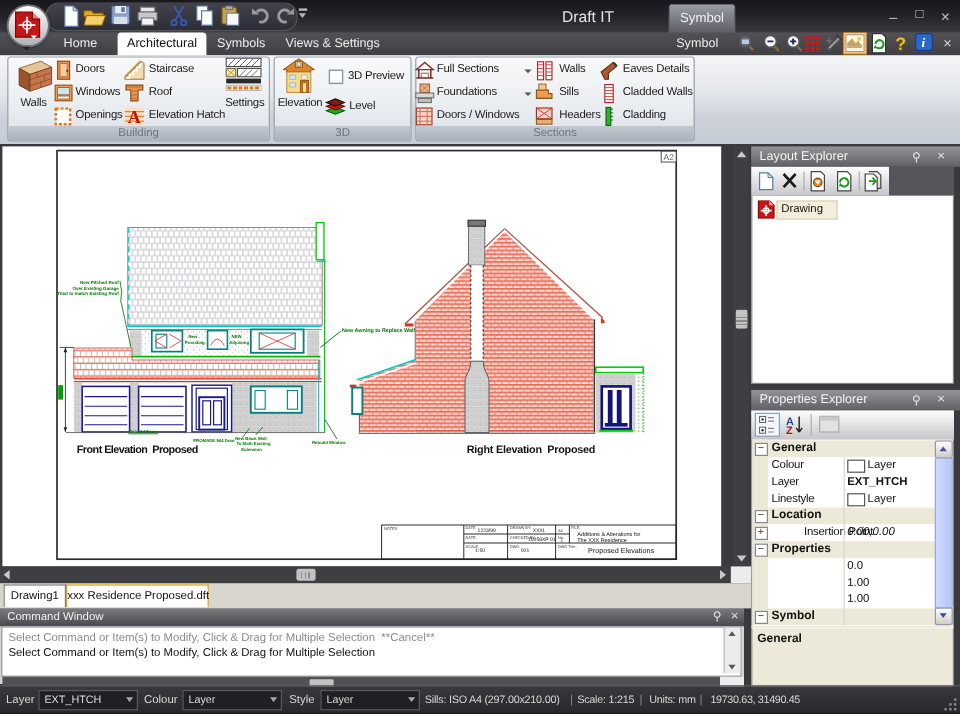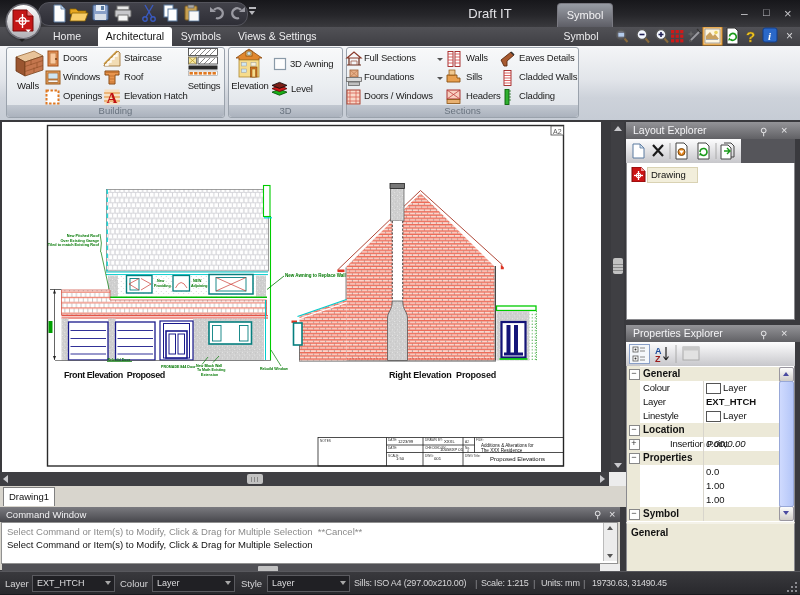--- a/index.html
+++ b/index.html
@@ -199,21 +199,21 @@
     </div>
   <div class="rbtxt abs" style="left:8px;top:80px;width:40px;text-align:center;">Walls</div>
   <div class="rbtxt abs" style="left:63px;top:52px;">Doors</div>
   <div class="rbtxt abs" style="left:63px;top:71px;">Windows</div>
   <div class="rbtxt abs" style="left:63px;top:90px;">Openings</div>
   <div class="rbtxt abs" style="left:124px;top:52px;">Staircase</div>
   <div class="rbtxt abs" style="left:124px;top:71px;">Roof</div>
   <div class="rbtxt abs" style="left:124px;top:90px;">Elevation Hatch</div>
   <div class="rbtxt abs" style="left:183px;top:80px;width:42px;text-align:center;">Settings</div>
   <div class="rbtxt abs" style="left:230px;top:80px;width:40px;text-align:center;">Elevation</div>
-  <div class="rbtxt abs" style="left:290px;top:58px;">3D Awning</div>
+  <div class="rbtxt abs" style="left:290px;top:58px;">3D Preview</div>
   <div class="rbtxt abs" style="left:291px;top:83px;">Level</div>
   <div class="rbtxt abs" style="left:364px;top:52px;">Full Sections</div>
   <div class="rbtxt abs" style="left:364px;top:71px;">Foundations</div>
   <div class="rbtxt abs" style="left:364px;top:90px;letter-spacing:-0.2px;">Doors / Windows</div>
   <div class="rbtxt abs" style="left:466px;top:52px;">Walls</div>
   <div class="rbtxt abs" style="left:466px;top:71px;">Sills</div>
   <div class="rbtxt abs" style="left:466px;top:90px;">Headers</div>
   <div class="rbtxt abs" style="left:519px;top:52px;">Eaves Details</div>
   <div class="rbtxt abs" style="left:519px;top:71px;">Cladded Walls</div>
   <div class="rbtxt abs" style="left:519px;top:90px;">Cladding</div>
@@ -636,20 +636,21 @@
   </div>
   <div id="hscroll" class="abs">
     <div class="tri" style="left:3px;top:2.5px;border-top:4px solid transparent;border-bottom:4px solid transparent;border-right:5px solid #c9c9cd;"></div>
     <div class="tri" style="left:600px;top:2.5px;border-top:4px solid transparent;border-bottom:4px solid transparent;border-left:5px solid #c9c9cd;"></div>
     <div class="sbthumb abs" style="left:247px;top:2px;width:16px;height:10px;border-radius:2px;"></div>
       <div class="abs" style="left:251px;top:4.5px;width:8px;height:5px;background:repeating-linear-gradient(90deg,#8a8a8a 0,#8a8a8a 1px,#c2c2c2 1px,#c2c2c2 3px);"></div>
   </div>
   <div id="corner" class="abs"></div>
   <div id="tabbar" class="abs"></div>
   <div class="dtab abs" style="left:3px;width:50px;border:1px solid #808080;border-bottom:none;">Drawing1</div>
+  <div class="dtab abs" style="left:55px;width:117px;border:1px solid #e0a400;border-bottom:none;">xxx Residence Proposed.dft</div>
   <div id="cmdwin" class="abs">
     <div id="cmdtitle" class="abs"><span style="margin-left:6px;">Command Window</span>
       <span class="abs" style="left:594px;top:0;color:#e6e6e8;font-size:10px;">⚲</span>
       <span class="abs" style="left:609px;top:0;color:#e6e6e8;font-size:11px;">×</span>
     </div>
     <div id="cmdbody" class="abs">
       <div class="abs" style="left:5px;top:3px;color:#8a8a8a;font-size:9.5px;white-space:nowrap;">Select Command or Item(s) to Modify, Click &amp; Drag for Multiple Selection&nbsp;&nbsp;**Cancel**</div>
       <div class="abs" style="left:5px;top:16px;color:#111;font-size:9.5px;white-space:nowrap;">Select Command or Item(s) to Modify, Click &amp; Drag for Multiple Selection</div>
       <div class="abs" style="right:0;top:0;width:13px;height:38px;background:#ececec;border-left:1px solid #bbb;">
         <div class="tri" style="left:3px;top:3px;border-left:3.5px solid transparent;border-right:3.5px solid transparent;border-bottom:4px solid #555;"></div>

